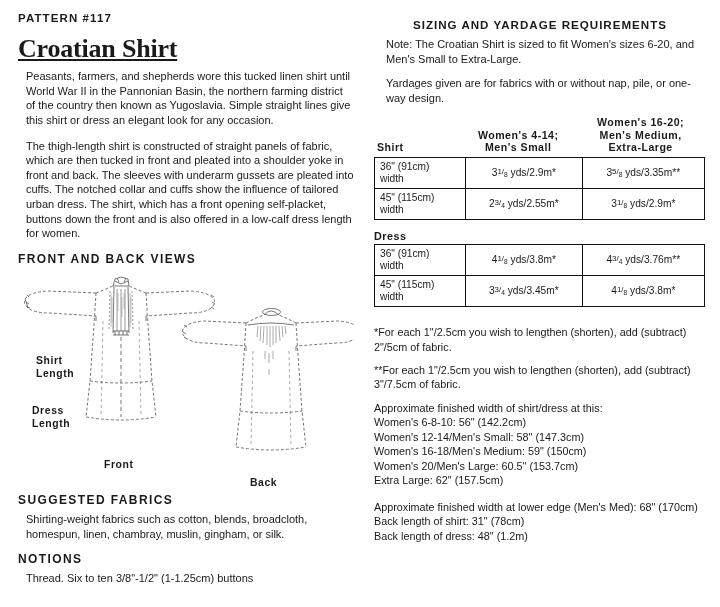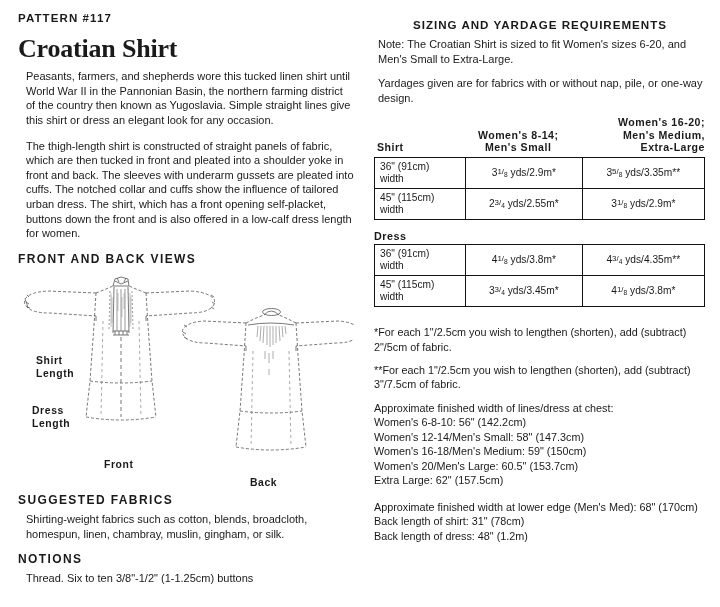--- a/index.html
+++ b/index.html
@@ -18,21 +18,21 @@
   .col-left  { position: absolute; left: 18px;  top: 12px; width: 336px; }
   .col-right { position: absolute; left: 374px; top: 18px; width: 332px; }
 
   .pattern-no {
     font-size: 11.5px; font-weight: bold; letter-spacing: 1.1px;
     margin: 0 0 6px 0;
   }
   .title {
     font-family: "Liberation Serif", serif;
     font-weight: bold; font-size: 26px; line-height: 1.0;
-    margin: 12px 0 7px 0; letter-spacing: -0.2px;
+    margin: 12px 0 7px 0; letter-spacing: -0.2px; text-decoration: underline;
   }
   p.body {
     font-size: 11px; line-height: 1.33; margin: 0 0 11px 8px;
     text-align: left;
   }
   .section-head {
     font-size: 12px; font-weight: bold; letter-spacing: 1.4px;
     margin: 0 0 7px 0;
   }
   .section-head.tight { margin-bottom: 5px; }
@@ -48,41 +48,41 @@
   .ill-label {
     position: absolute; font-size: 10.4px; font-weight: bold;
     letter-spacing: 0.6px; line-height: 1.22; white-space: pre-line;
   }
   .lbl-shirt { left: 18px;  top: 84px; }
   .lbl-dress { left: 14px;  top: 134px; }
   .lbl-front { left: 86px;  top: 188px; text-align: center; }
   .lbl-back  { left: 232px; top: 206px; }
 
   
-  .note { font-size: 11px; line-height: 1.34; margin: 0 0 10px 4px; }
+  .note { font-size: 11px; line-height: 1.34; margin: 0 0 10px 12px; }
 
   table.yardage {
     border-collapse: collapse; width: 331px;
     font-size: 10.2px; margin: 0 0 2px 0;
   }
   table.yardage td {
     border: 1.1px solid #111; padding: 3px 5px;
     vertical-align: middle; line-height: 1.18;
   }
   table.yardage td.w { width: 80px; }
   table.yardage td.v { text-align: center; }
   .thead {
     display: flex; align-items: flex-end; width: 331px;
     font-size: 10.6px; font-weight: bold; letter-spacing: 0.5px;
     line-height: 1.2; margin-bottom: 3px;
   }
   .thead .th { text-align: center; white-space: pre-line; }
   .thead .th0 { width: 84px; text-align: left; padding-left: 3px; }
   .thead .th1 { width: 117px; }
-  .thead .th2 { width: 130px; text-align: right; }
+  .thead .th2 { width: 130px; }
   .grp-label {
     font-size: 10.8px; font-weight: bold; letter-spacing: 0.5px;
     margin: 10px 0 2px 0;
   }
 
   .frac { display: inline-block; font-size: 0.78em; vertical-align: 0.28em; }
   .frac sup { font-size: 1em; vertical-align: 0; }
 
   .fn { font-size: 10.8px; line-height: 1.33; margin: 0 0 9px 0; }
   .listblock { font-size: 10.8px; line-height: 1.345; margin: 0 0 12px 0; }
@@ -196,21 +196,21 @@
 
   <div class="col-right">
 
     <div class="rule-head">SIZING AND YARDAGE REQUIREMENTS</div>
 
     <p class="note">Note: The Croatian Shirt is sized to fit Women's sizes 6-20, and Men's Small to Extra-Large.</p>
     <p class="note">Yardages given are for fabrics with or without nap, pile, or one-way design.</p>
 
     <div class="thead">
       <div class="th th0" style="white-space: pre-line;">Shirt</div>
-      <div class="th th1" style="white-space: pre-line;">Women's 8-14;
+      <div class="th th1" style="white-space: pre-line;">Women's 4-14;
 Men's Small</div>
       <div class="th th2" style="white-space: pre-line;">Women's 16-20;
 Men's Medium,
 Extra-Large</div>
     </div>
 
     <table class="yardage">
       <tbody>
         <tr>
           <td class="w" style="white-space: pre-line;">36" (91cm)
@@ -228,38 +228,38 @@
     </table>
 
     <div class="grp-label">Dress</div>
 
     <table class="yardage">
       <tbody>
         <tr>
           <td class="w" style="white-space: pre-line;">36" (91cm)
 width</td>
           <td class="v"><span>4</span><span class="frac"><sup>1</sup>/<sub>8</sub></span><span> yds/3.8m*</span></td>
-          <td class="v"><span>4</span><span class="frac"><sup>3</sup>/<sub>4</sub></span><span> yds/4.35m**</span></td>
+          <td class="v"><span>4</span><span class="frac"><sup>3</sup>/<sub>4</sub></span><span> yds/3.76m**</span></td>
         </tr>
         <tr>
           <td class="w" style="white-space: pre-line;">45" (115cm)
 width</td>
           <td class="v"><span>3</span><span class="frac"><sup>3</sup>/<sub>4</sub></span><span> yds/3.45m*</span></td>
           <td class="v"><span>4</span><span class="frac"><sup>1</sup>/<sub>8</sub></span><span> yds/3.8m*</span></td>
         </tr>
       </tbody>
     </table>
 
     <div style="height:16px"></div>
 
     <p class="fn">*For each 1"/2.5cm you wish to lengthen (shorten), add (subtract) 2"/5cm of fabric.</p>
     <p class="fn">**For each 1"/2.5cm you wish to lengthen (shorten), add (subtract) 3"/7.5cm of fabric.</p>
 
     <div class="listblock">
-      <div>Approximate finished width of lines/dress at chest:</div>
+      <div>Approximate finished width of shirt/dress at this:</div>
       <div>Women's 6-8-10:  56" (142.2cm)</div>
       <div>Women's 12-14/Men's Small: 58" (147.3cm)</div>
       <div>Women's 16-18/Men's Medium: 59" (150cm)</div>
       <div>Women's 20/Men's Large: 60.5" (153.7cm)</div>
       <div>Extra Large: 62" (157.5cm)</div>
     </div>
 
     <div class="listblock">
       <div>Approximate finished width at lower edge (Men's Med): 68" (170cm)</div>
       <div>Back length of shirt: 31" (78cm)</div>

